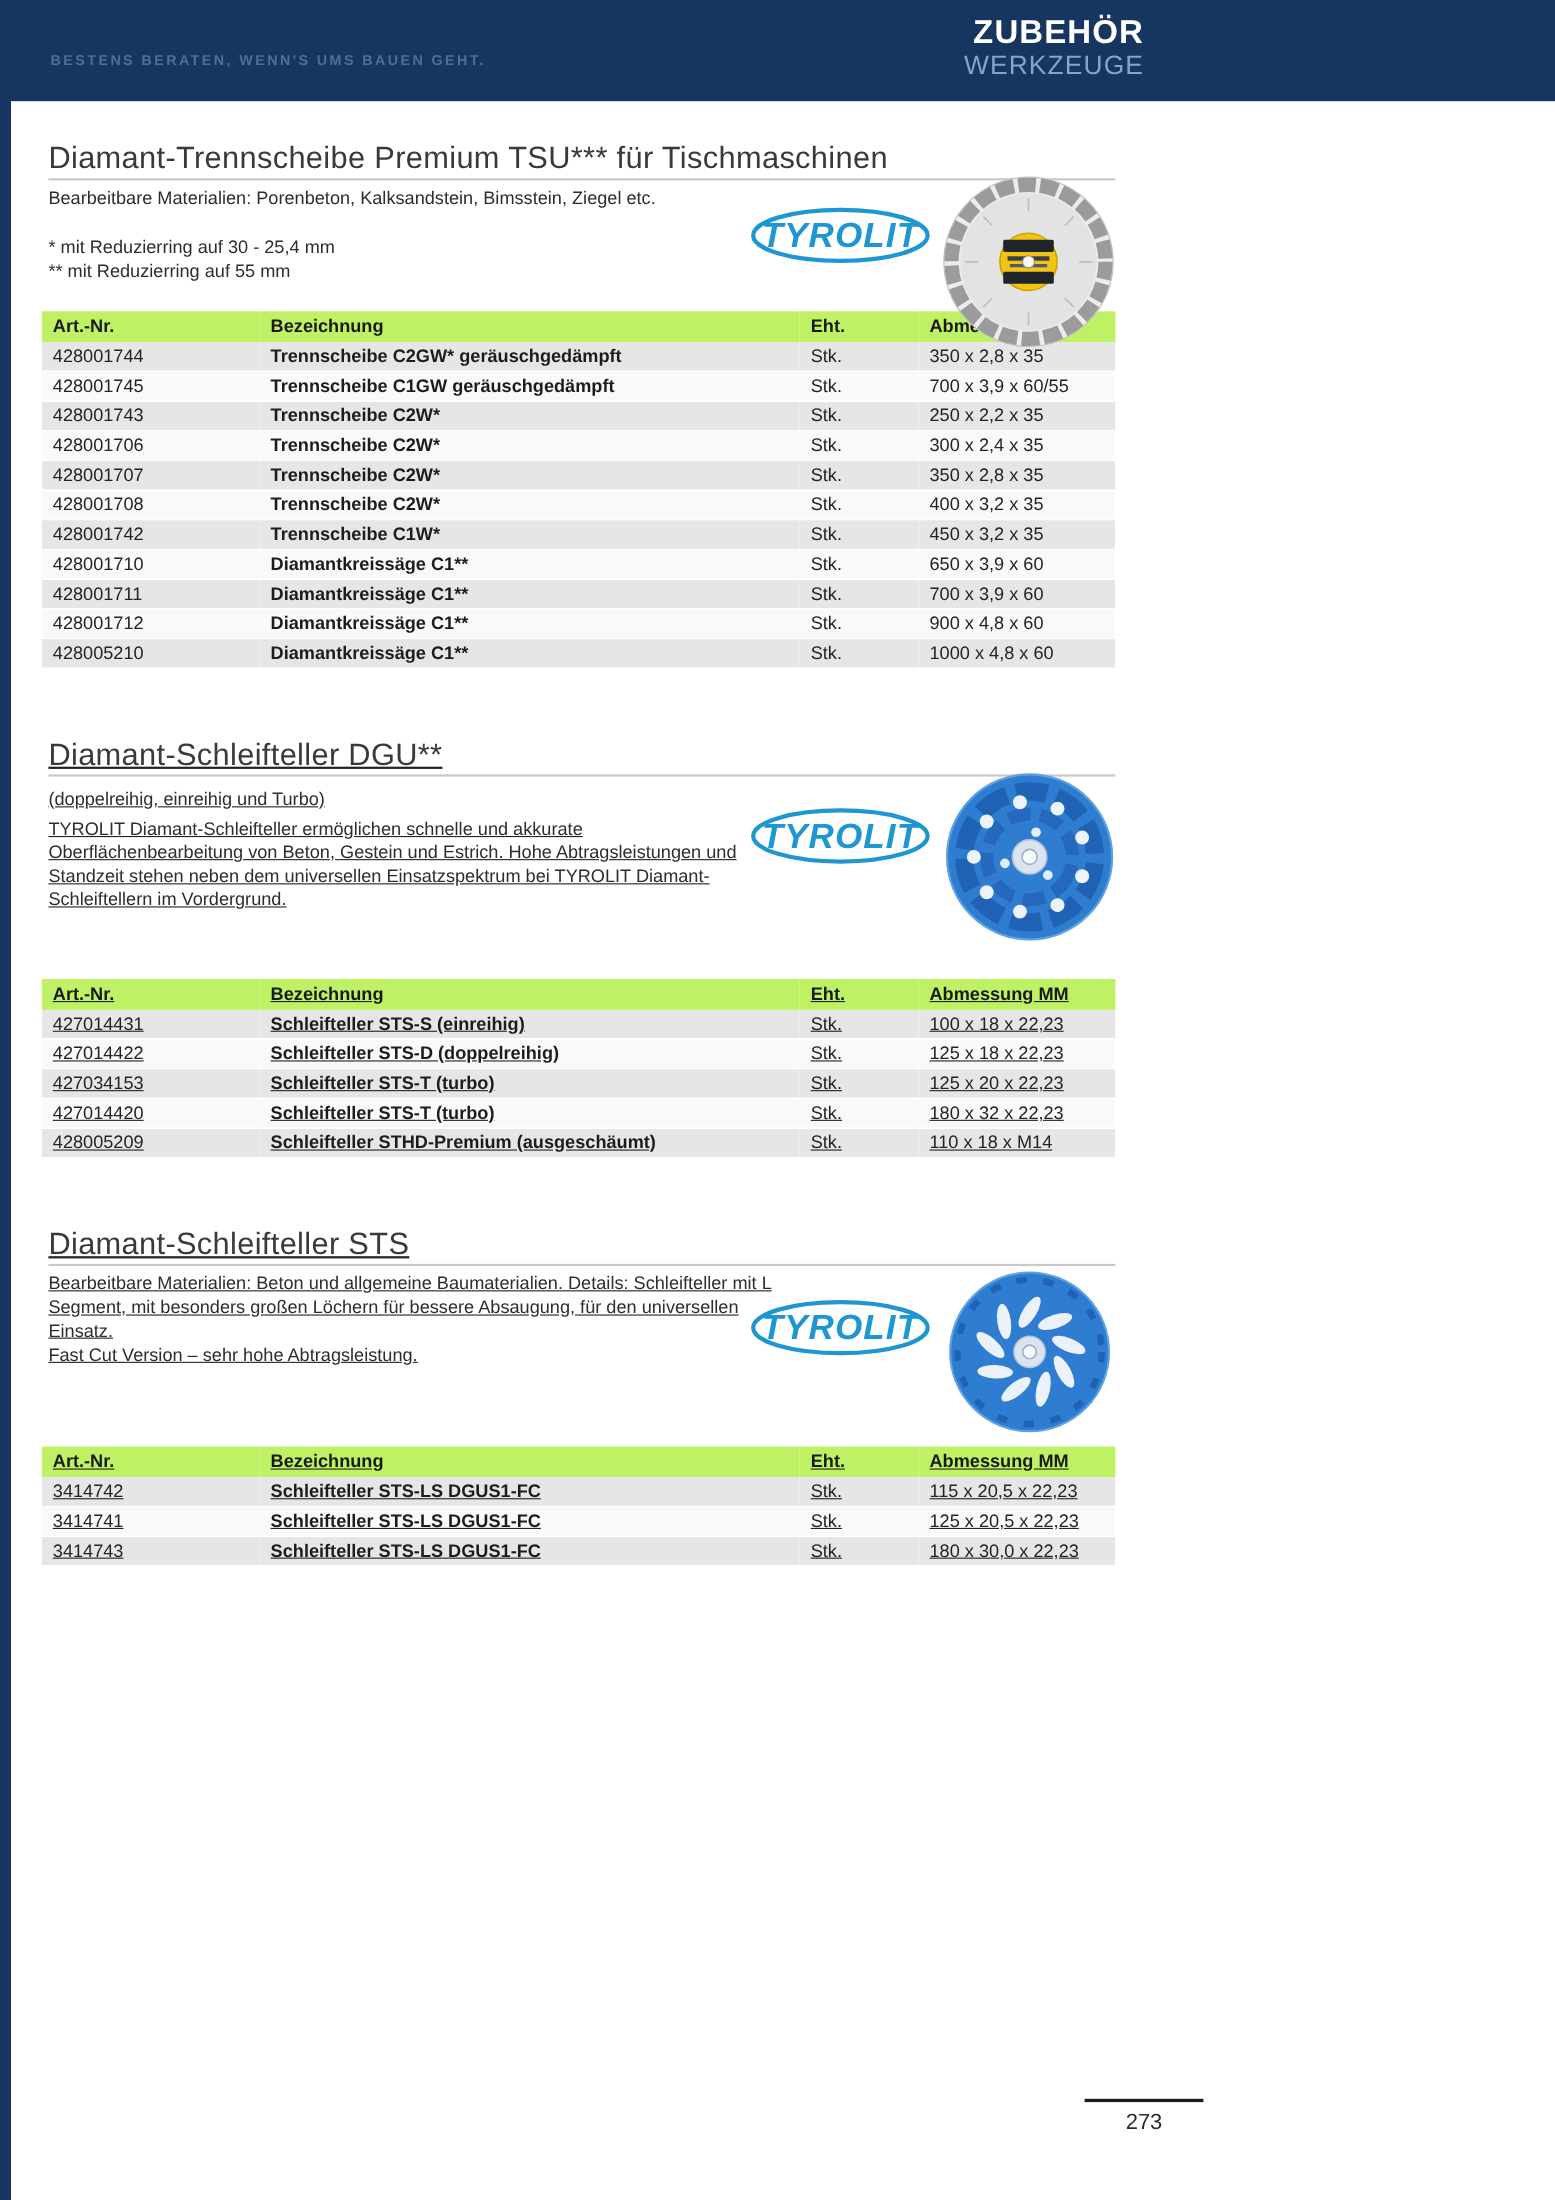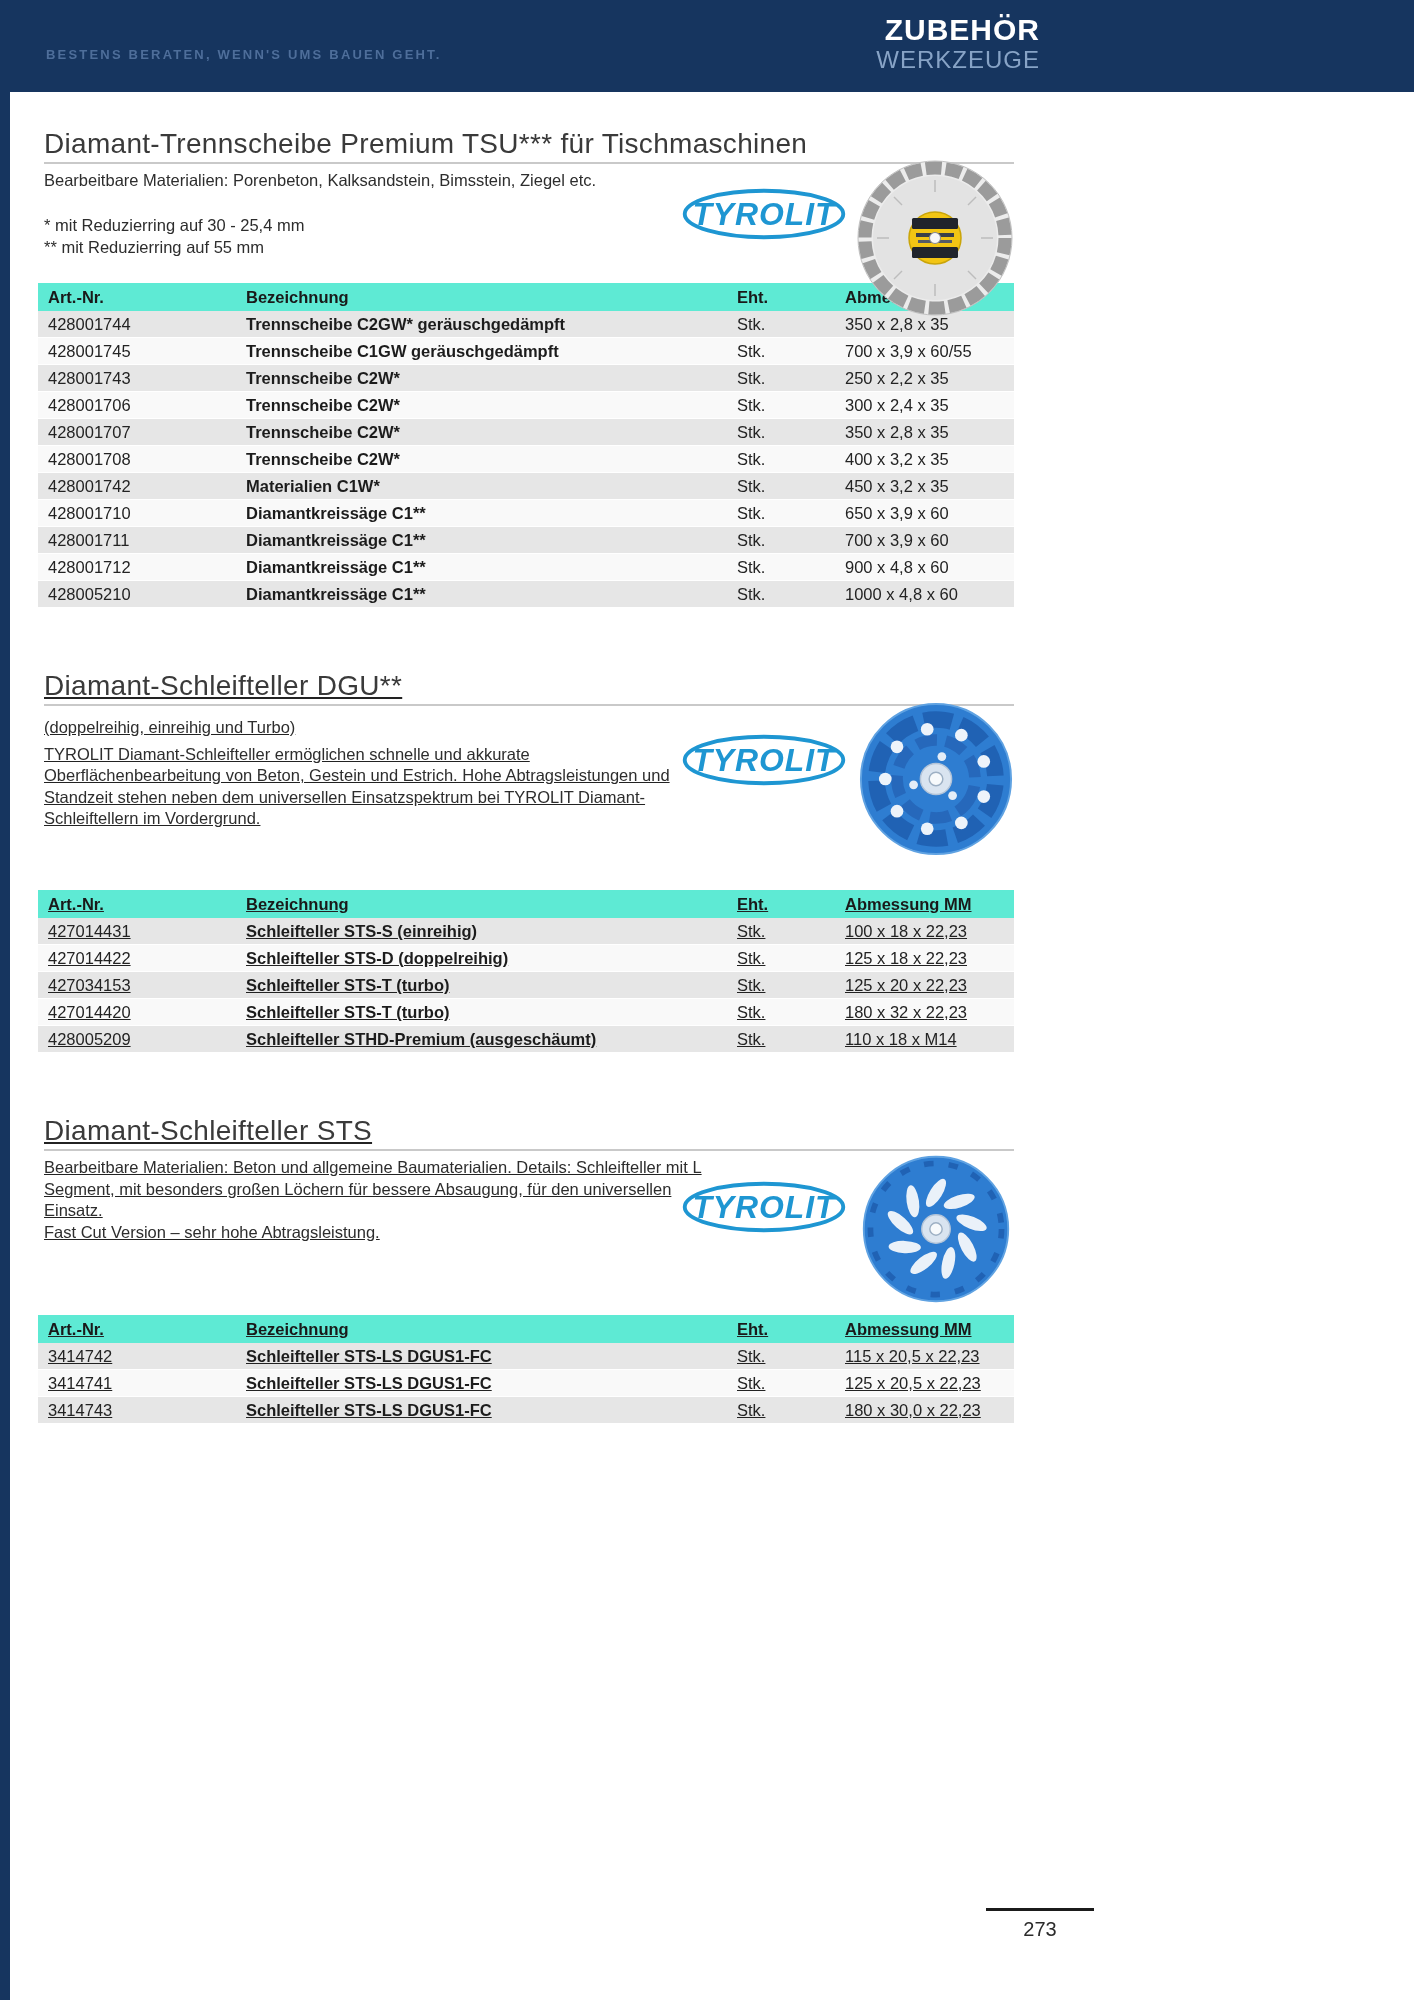--- a/index.html
+++ b/index.html
@@ -39,21 +39,21 @@
   .s3 .product-img { left:816px; top:38px; }
 
   table.t { border-collapse:collapse; table-layout:fixed; width:976px; margin-left:-6px; }
   table.t1 { margin-top:25px; }
   table.t2 { margin-top:60px; }
   table.t3 { margin-top:72px; }
   table.t col.c1 { width:198px; }
   table.t col.c2 { width:491px; }
   table.t col.c3 { width:108px; }
   table.t col.c4 { width:179px; }
-  table.t thead th { background:#5eead4; font-size:16.5px; font-weight:bold; color:#191919;
+  table.t thead th { background:#bef264; font-size:16.5px; font-weight:bold; color:#191919;
                      text-align:left; padding:4px 6px 4px 10px; line-height:20px; }
   table.t tbody td { font-size:16.5px; padding:4px 6px 3px 10px; line-height:19px;
                      color:#232323; border-bottom:1px solid #fff;
                      white-space:nowrap; overflow:hidden; }
   table.t tbody tr:nth-of-type(odd)  { background:#e6e6e6; }
   table.t tbody tr:nth-of-type(even) { background:#f9f9f9; }
   table.t tbody td.bez { font-weight:bold; color:#1c1c1c; }
 
   .page-footer { position:absolute; top:1908px; left:986px; width:108px; text-align:center; }
   .footer-line { height:3px; background:#1b1b1b; }
@@ -171,21 +171,21 @@
 
             <tr>
               <td class="artnr">428001708</td>
               <td class="bez">Trennscheibe C2W*</td>
               <td class="eht">Stk.</td>
               <td class="abm">400 x 3,2 x 35</td>
             </tr>
 
             <tr>
               <td class="artnr">428001742</td>
-              <td class="bez">Materialien C1W*</td>
+              <td class="bez">Trennscheibe C1W*</td>
               <td class="eht">Stk.</td>
               <td class="abm">450 x 3,2 x 35</td>
             </tr>
 
             <tr>
               <td class="artnr">428001710</td>
               <td class="bez">Diamantkreissäge C1**</td>
               <td class="eht">Stk.</td>
               <td class="abm">650 x 3,9 x 60</td>
             </tr>

